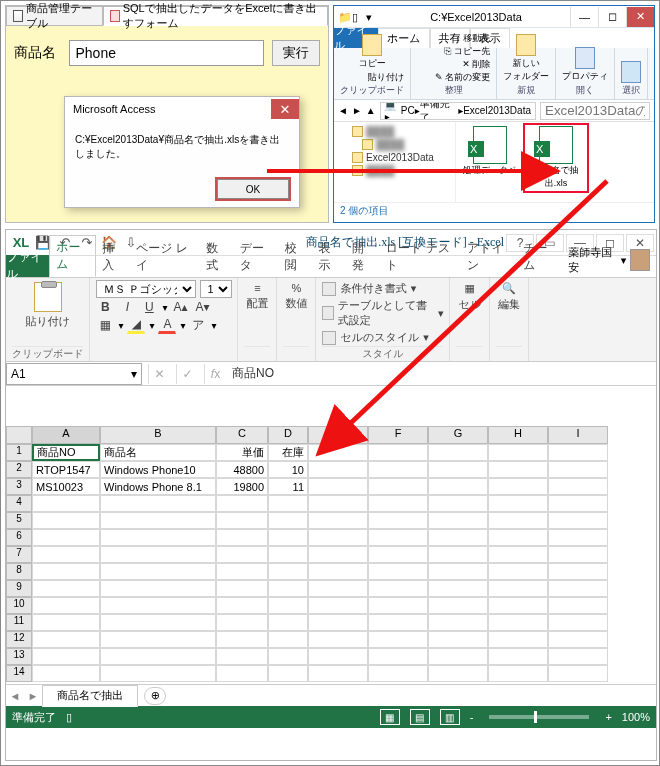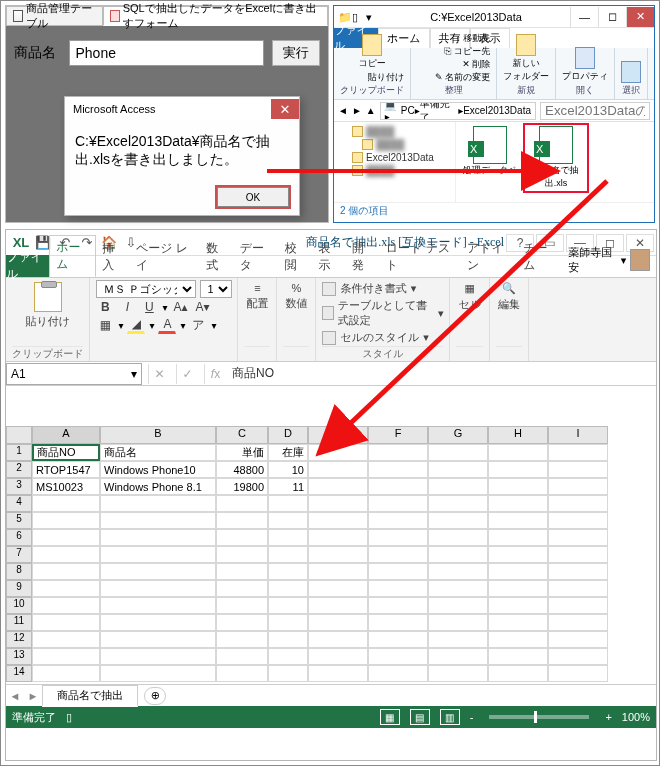--- a/index.html
+++ b/index.html
@@ -1,36 +1,36 @@
 <!DOCTYPE html>
 <html><head>
 <meta charset="utf-8">
 <style>
   * { box-sizing: border-box; margin: 0; padding: 0; font-family: "Meiryo UI", "MS PGothic", sans-serif; }
   body { width: 660px; height: 766px; background: #fff; position: relative; overflow: hidden; border:1px solid #888;}
 
   
-  .access-panel { position:absolute; left:4px; top:4px; width:324px; height:218px; border:1px solid #bbb; background:#737373;}
+  .access-panel { position:absolute; left:4px; top:4px; width:324px; height:218px; border:1px solid #bbb; background:#fef9c3;}
   .access-tabs { display:flex; height:20px; font-size:11px; }
   .access-tab { display:flex; align-items:center; padding:2px 6px; border:1px solid #bbb; background:#fff; }
   .access-tab.active { background:#fff; border-bottom:1px solid #fff;}
   .access-tab.inactive { background:#f3f3f3;}
   .access-tab .tbl-icon { width:12px; height:12px; margin-right:3px; display:inline-block; border:1px solid #555; background:linear-gradient(#fff,#eee);}
   .access-tab .frm-icon { width:12px; height:12px; margin-right:3px; display:inline-block; border:1px solid #c55; background:#fdd;}
   .access-body { padding:14px 8px; }
   .form-row { display:flex; align-items:center; gap:8px;}
   .form-label { font-size:14px; width:50px;}
   .form-input { flex:1; height:26px; border:1px solid #999; padding:2px 6px; font-size:14px;}
   .form-btn { width:52px; height:26px; text-align:center; font-size:13px; display:flex; align-items:center; justify-content:center; border:1px solid #aaa; background:#f0f0f0;}
 
   
   .msgbox { position:absolute; left:58px; top:90px; width:236px; border:1px solid #b6b6b6; background:#fefefe; box-shadow:3px 3px 8px rgba(0,0,0,.25);}
   .msgbox-title { display:flex; align-items:center; height:24px; background:#fff; font-size:11px; padding:0 0 0 8px;}
   .msgbox-title-x { width:28px; height:20px; margin-left:auto; background:#c8504f; color:#fff; display:flex; align-items:center; justify-content:center; font-size:13px;}
-  .msgbox-body { padding:12px 10px; font-size:14px;}
+  .msgbox-body { padding:12px 10px; font-size:10px;}
   .msgbox-btnrow { display:flex; justify-content:flex-end; padding:6px 10px 8px;}
   .msgbox-ok { width:72px; height:20px; border:1px solid #888; background:#f0f0f0; font-size:10px; display:flex; align-items:center; justify-content:center; outline:2px solid #c8504f; outline-offset:0;}
 
   
   .explorer { position:absolute; right:4px; top:4px; width:322px; height:218px; border:1px solid #1e6fb5; background:#fff;}
   .exp-titlebar { display:flex; align-items:center; height:22px; background:#fff; border-bottom:1px solid #d9e6f2; font-size:11px;}
   .exp-nav { display:flex; gap:2px; padding:0 4px;}
   .exp-nav span{width:12px;height:12px;display:inline-block;}
   .exp-title { flex:1; text-align:center;}
   .exp-winbtns { display:flex;}

